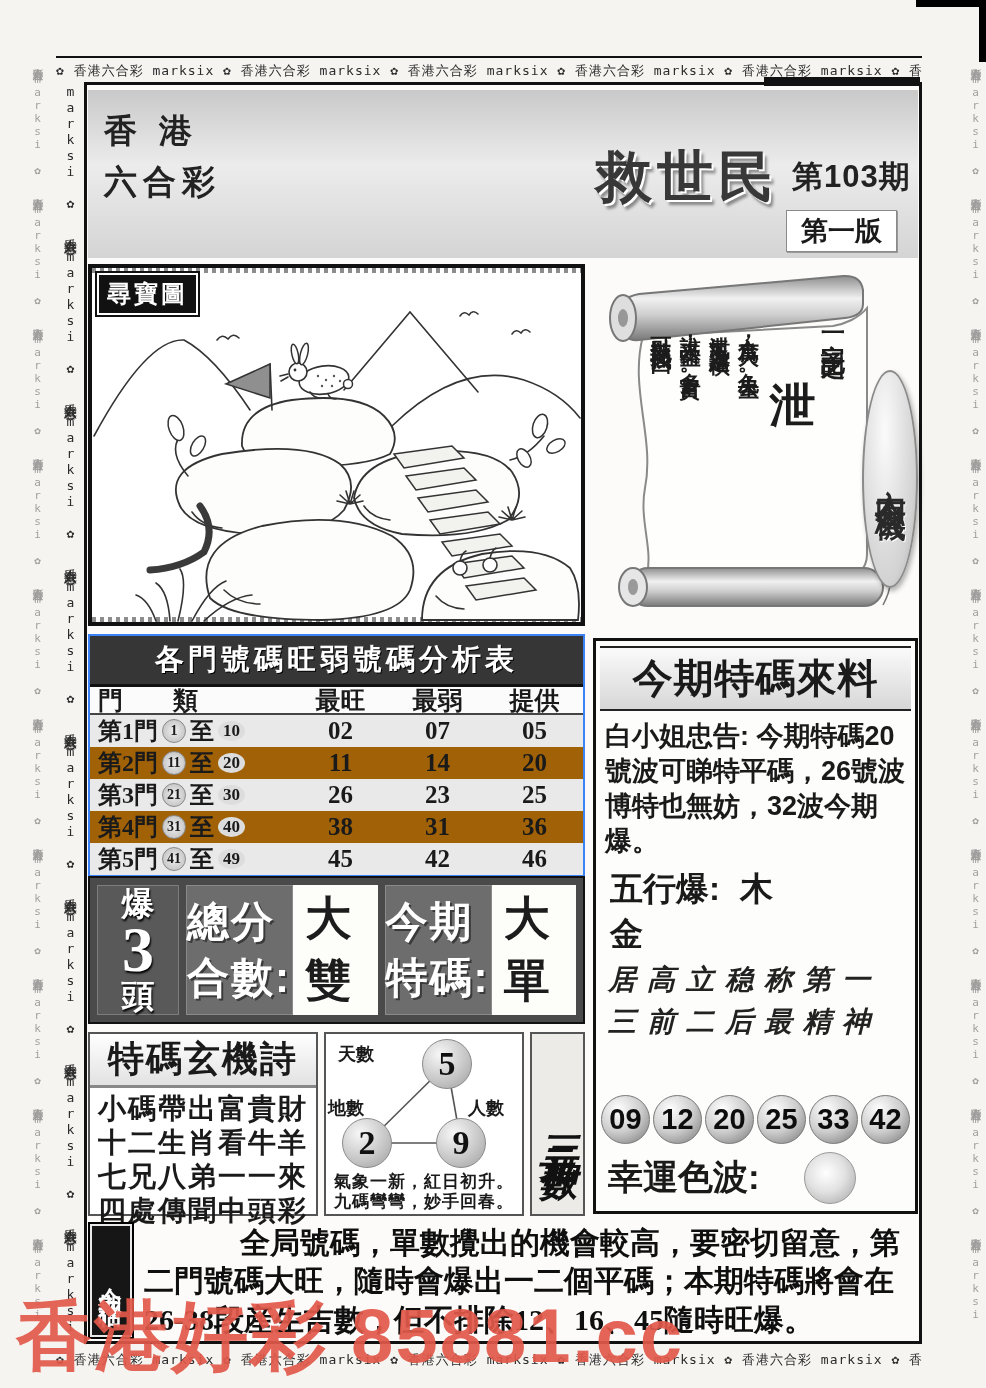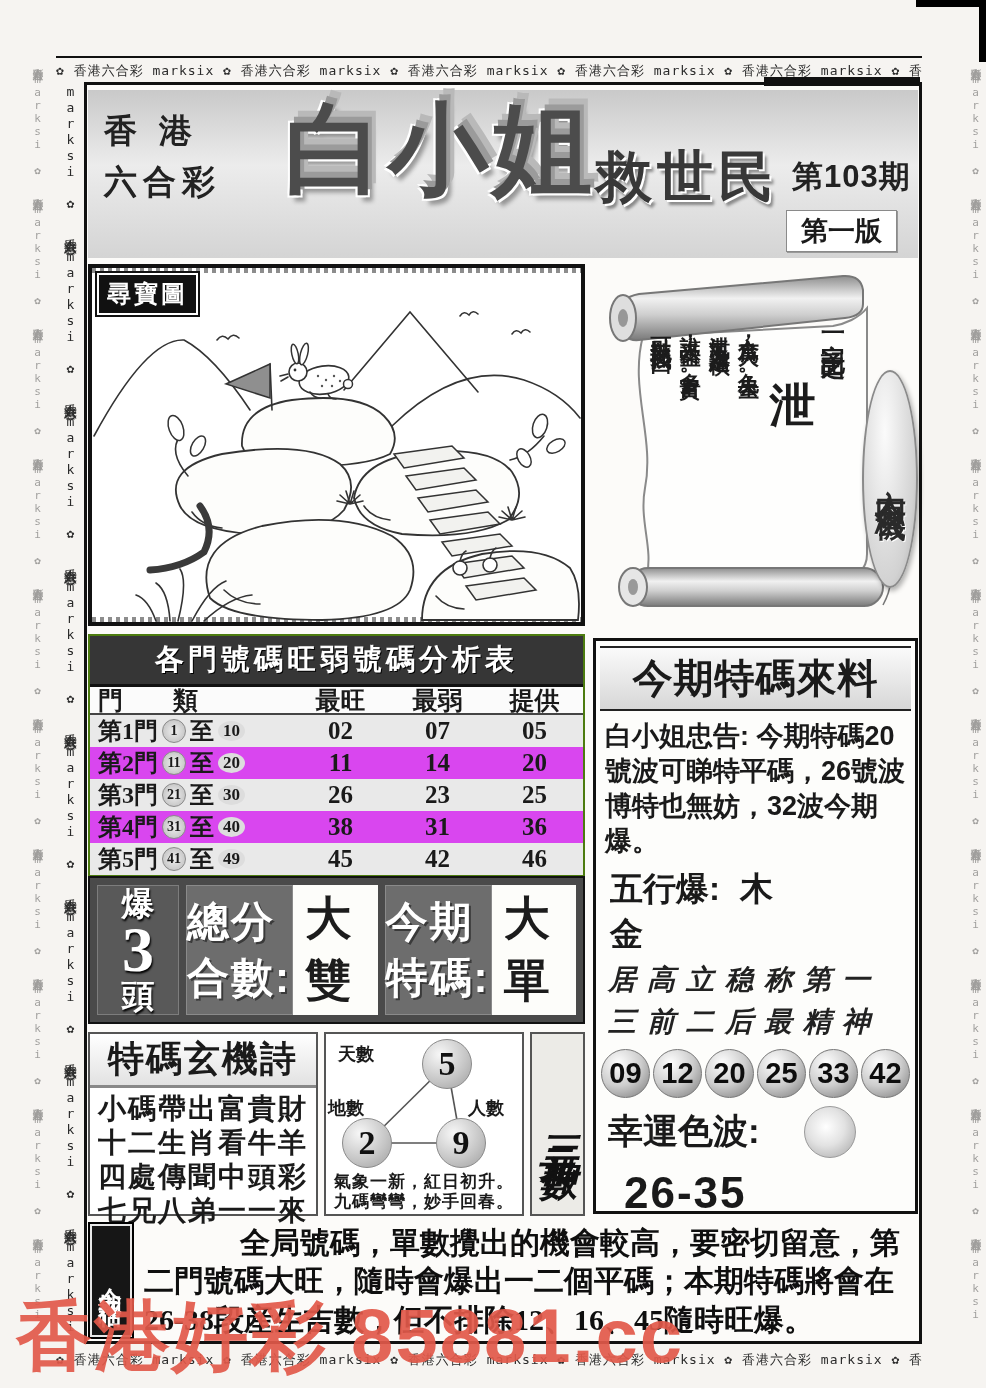--- a/index.html
+++ b/index.html
@@ -52,21 +52,21 @@
   .scroll-text{position:absolute;left:62px;top:54px;width:196px;height:244px;writing-mode:vertical-rl;text-orientation:upright;font-family:var(--serif);color:#1c1c1c;}
   .scroll-col{margin:0 5px;font-size:21px;font-weight:700;letter-spacing:3px;line-height:1.15;}
   .scroll-head{font-size:24px;font-weight:800;letter-spacing:5px;display:block;}
   .scroll-big{font-size:46px;font-weight:800;display:block;margin-top:24px;}
   .badge{position:absolute;right:0;top:104px;width:56px;height:218px;border-radius:50%;border:2px solid #8a8a8a;
     background:radial-gradient(ellipse at 40% 28%,#fbfbfb,#d2d2d2 70%,#a9a9a9);box-shadow:2px 3px 5px rgba(0,0,0,.3);
     writing-mode:vertical-rl;text-orientation:upright;display:flex;align-items:center;justify-content:center;
     font-family:var(--serif);font-size:31px;font-weight:900;letter-spacing:7px;color:#2a2a2a;text-shadow:1px 1px 0 #fff;}
 
   
-  .table-sec{position:absolute;left:0;top:546px;width:497px;border:2px solid #4d7c0f;background:#d946ef;}
+  .table-sec{position:absolute;left:0;top:546px;width:497px;border:2px solid #3b82f6;background:#a16207;}
   .table-title{background:#363636;color:#fff;font-size:29px;font-weight:800;text-align:center;letter-spacing:4px;padding:4px 0;border-bottom:3px solid #111;text-shadow:1px 1px 0 #000;}
   .t-row{display:flex;align-items:center;height:32px;font-weight:800;}
   .t-head{height:28px;font-size:25px;background:#fbfbfb;border-bottom:2px solid #444;}
   .t-row:nth-child(odd){background:#e9e9e9;}
   .t-head{background:#fbfbfb !important;}
   .tc1{width:41%;padding-left:8px;display:flex;align-items:center;gap:4px;}
   .tc{width:19.66%;text-align:center;font-family:var(--serif);font-size:25px;}
   .gate{font-family:var(--serif);font-size:24px;white-space:nowrap;}
   .circ{width:24px;height:24px;border-radius:50%;background:radial-gradient(#efefef,#b9b9b9);border:1px solid #8a8a8a;font-size:14px;display:inline-flex;align-items:center;justify-content:center;font-family:var(--serif);}
   .zhi{font-family:var(--serif);font-size:24px;}
@@ -99,21 +99,21 @@
   .sy-strip{flex:1;border:2px solid #555;background:#ecebe7;writing-mode:vertical-rl;text-orientation:upright;display:flex;align-items:center;justify-content:center;font-family:var(--serif);font-style:italic;font-size:38px;font-weight:700;letter-spacing:9px;color:#111;}
 
   
   .sn-box{position:absolute;left:505px;top:550px;width:325px;height:576px;border:3px solid #111;background:#fdfdfb;overflow:hidden;}
   .sn-title{margin:5px 4px 0;background:linear-gradient(#fafafa,#d7d7d7);border-top:2px solid #222;border-bottom:2px solid #222;font-size:40px;font-weight:900;text-align:center;letter-spacing:1px;padding:3px 0;}
   .sn-advice{padding:8px 8px 0 9px;font-size:27px;font-weight:800;line-height:1.3;}
   .sn-wuxing{padding:8px 0 0 14px;font-size:33px;font-weight:900;}
   .sn-wuxing .v{letter-spacing:34px;margin-left:20px;}
   .sn-verse{padding:4px 0 0 12px;font-family:var(--serif);font-style:italic;font-size:28px;font-weight:600;letter-spacing:11px;line-height:1.35;white-space:nowrap;color:#222;}
   .sn-balls{display:flex;justify-content:space-between;padding:8px 5px 0;}
-  .ball{width:49px;height:49px;border-radius:50%;background:radial-gradient(circle at 35% 28%,#fefefe,#cdcdcd 50%,#909090 85%);border:1px solid #777;display:flex;align-items:center;justify-content:center;font-size:29px;font-weight:900;color:#0d0d0d;}
+  .ball{width:49px;height:49px;border-radius:50%;background:radial-gradient(circle at 35% 28%,#fefefe,#cdcdcd 50%,#909090 85%);border:1px solid #777;display:flex;align-items:center;justify-content:center;font-size:29px;font-weight:900;color:#0d0d0d;margin-top:46px;}
   .sn-wave{display:flex;align-items:center;padding:8px 0 0 12px;}
   .sn-wave .k{font-size:35px;font-weight:900;}
   .sphere{width:52px;height:52px;border-radius:50%;margin-left:44px;background:radial-gradient(circle at 42% 40%,#ffffff,#e2e2e2 45%,#b4b4b4 85%);border:1px solid #9a9a9a;}
   .sn-range{padding:10px 0 0 12px;font-size:35px;font-weight:900;display:flex;align-items:baseline;}
   .sn-range .v{font-size:44px;margin-left:16px;letter-spacing:2px;}
 
   
   .eval{position:absolute;left:0;top:1134px;width:830px;display:flex;gap:10px;}
   .eval-label{width:46px;background:#161616;color:#fff;border:2px solid #000;box-shadow:inset 0 0 0 2px #e8e8e8;writing-mode:vertical-rl;text-orientation:upright;display:flex;align-items:center;justify-content:center;font-size:23px;font-weight:800;letter-spacing:6px;padding:4px 0;}
   .eval-text{flex:1;font-family:var(--serif);font-size:30px;font-weight:800;line-height:1.28;text-indent:3.2em;color:#0f0f0f;padding-top:2px;}
@@ -138,21 +138,20 @@
 <div class="mark-b"></div>
 <div class="mark-c"></div>
 
 <div class="content">
 
   <div class="header">
     <div class="brand">
       <span class="b1">香港</span>
       <span class="b2">六合彩</span>
     </div>
-    <div class="title-main">白小姐</div>
     <div class="title-sub">救世民</div>
     <div class="issue">第103期</div>
     <div class="edition">第一版</div>
   </div>
 
   <div class="map-box">
     <div class="map-ticks top"></div>
     <div class="map-ticks bot"></div>
     <div class="map-label">尋寶圖</div>
     <svg viewBox="0 0 489 354">
@@ -328,22 +327,22 @@
       </div>
     </div>
   </div>
 
   <div class="bl-row">
     <div class="poem">
       <div class="poem-title">特碼玄機詩</div>
       <div class="poem-lines">
         <div class="poem-line">小碼帶出富貴財</div>
         <div class="poem-line">十二生肖看牛羊</div>
+        <div class="poem-line">七兄八弟一一來</div>
         <div class="poem-line">四處傳聞中頭彩</div>
-        <div class="poem-line">七兄八弟一一來</div>
       </div>
     </div>
     <div class="tri">
       <svg class="lines">
           <line x1="121" y1="30" x2="41" y2="109" stroke="#555" stroke-width="1.6"></line>
           <line x1="121" y1="30" x2="135" y2="109" stroke="#555" stroke-width="1.6"></line>
           <line x1="41" y1="109" x2="135" y2="109" stroke="#555" stroke-width="1.6"></line>
         </svg>
       <div class="tlabel tl-top">天數</div>
       <div class="tlabel tl-left">地數</div>

